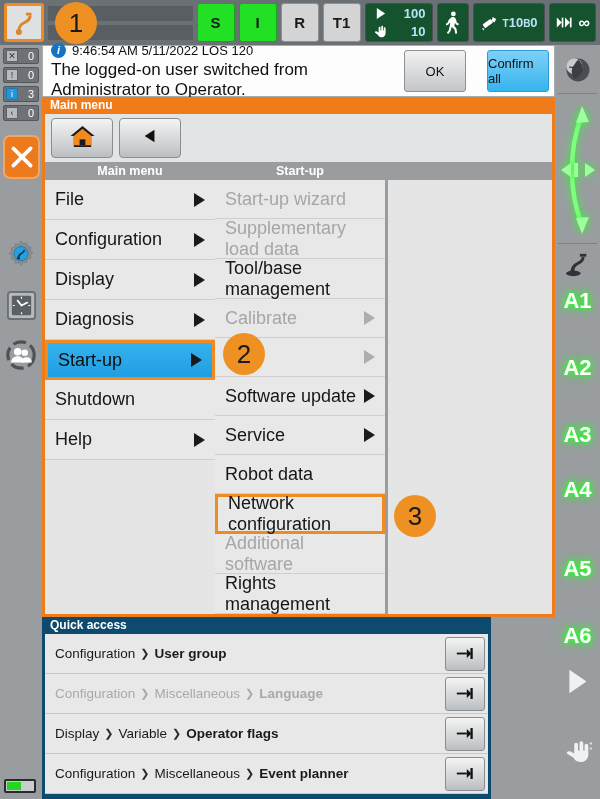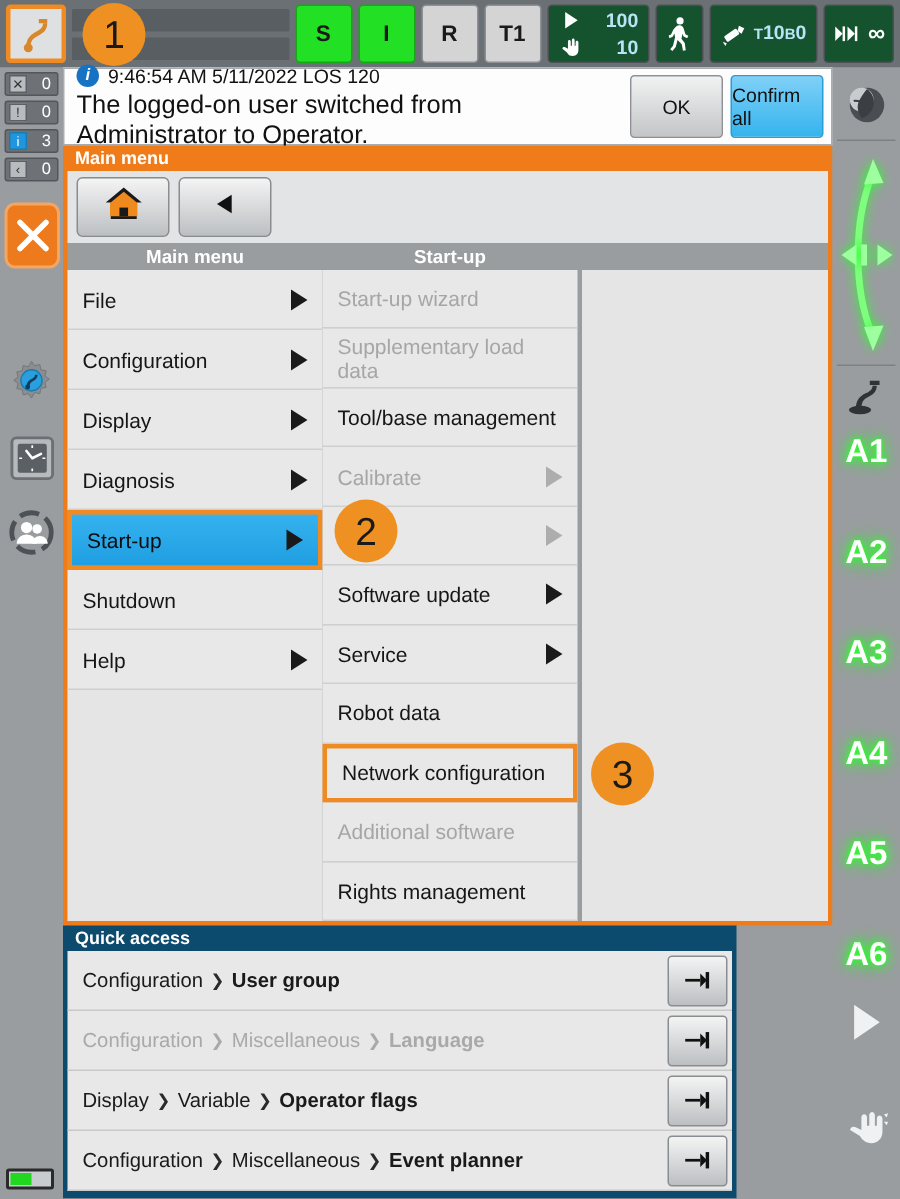--- a/index.html
+++ b/index.html
@@ -123,21 +123,21 @@
     display: flex; align-items: center; justify-content: center; font-style: italic;
   }
   .notify-btns { display: flex; align-items: center; gap: 5px; padding: 4px 5px; }
   .nbtn {
     width: 62px; height: 42px; border-radius: 3px;
     border: 1px solid #8d9094;
     background: linear-gradient(#f2f2f2, #c3c5c7);
     font-size: 13px; color: #111;
     display: flex; align-items: center; justify-content: center;
   }
-  .nbtn.blue { background: linear-gradient(#7fd0f7, #35b4ee); border-color: #2b9dd4; }
+  .nbtn.blue { background: linear-gradient(#7fd0f7, #35b4ee); border-color: #2b9dd4; margin-left: 16px; }
 
   
   .menupanel {
     position: absolute; left: 42px; top: 97px; width: 513px; height: 520px;
     background: #ef7c18;
   }
   .panel-title {
     height: 17px; padding-left: 8px; color: #fff;
     font-size: 12px; font-weight: bold; line-height: 17px;
   }
@@ -162,21 +162,21 @@
   .colheads .ch2 { width: 170px; }
   .columns {
     margin: 0 3px; display: flex; gap: 0; height: 434px;
     background: #9a9da0;
   }
   .col { width: 170px; display: flex; flex-direction: column; }
   .col3 { flex: 1; background: #e5e5e5; margin-left: 3px; }
   .mitem {
     height: 40px; background: #e8e8e8; border-bottom: 1px solid #cfcfcf;
     display: flex; align-items: center; padding: 0 10px;
-    font-size: 14px; color: #161616;
+    font-size: 18px; color: #161616;
     position: relative;
   }
   .mitem .arrow {
     margin-left: auto; width: 0; height: 0;
     border-top: 7px solid transparent; border-bottom: 7px solid transparent;
     border-left: 11px solid #1a1a1a;
   }
   .mitem.disabled { color: #a6a6a6; }
   .mitem.disabled .arrow { border-left-color: #adadad; }
   .mitem.selected {
@@ -587,21 +587,21 @@
   </div>
   <div class="rb-item" style="top:238px;height:36px">
     <span class="axis-lbl">A1</span>
   </div>
   <div class="rb-item" style="top:305px;height:36px">
     <span class="axis-lbl">A2</span>
   </div>
   <div class="rb-item" style="top:372px;height:36px">
     <span class="axis-lbl">A3</span>
   </div>
-  <div class="rb-item" style="top:439px;height:36px">
+  <div class="rb-item" style="top:427px;height:36px">
     <span class="axis-lbl">A4</span>
   </div>
   <div class="rb-item" style="top:506px;height:36px">
     <span class="axis-lbl">A5</span>
   </div>
   <div class="rb-item" style="top:573px;height:36px">
     <span class="axis-lbl">A6</span>
   </div>
   <div class="rb-item" style="top:615px;height:42px">
     <svg viewBox="0 0 30 32" width="27" height="29">

